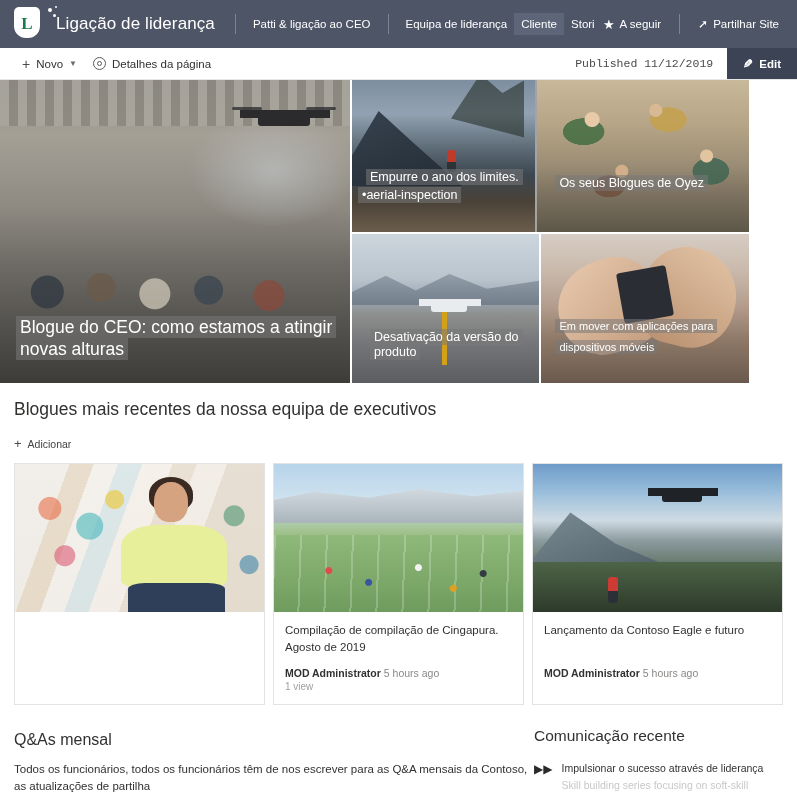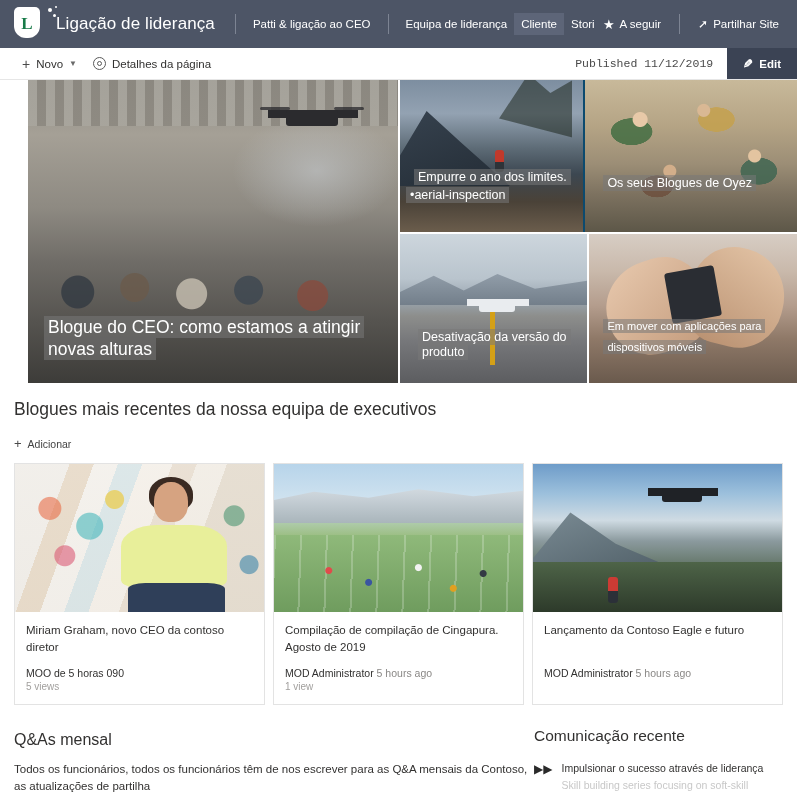--- a/index.html
+++ b/index.html
@@ -136,25 +136,25 @@
     font-weight: bold;
   }
   .pencil { font-size: 12px; transform: scaleX(-1); }
 
   
   .hero {
     display: flex;
     height: 303px;
     width: 797px;
   }
-  .hero-left { width: 400px; position: relative; overflow: hidden; margin-left: 28px; }
+  .hero-left { width: 352px; position: relative; overflow: hidden; }
   .hero-right { width: 397px; display: flex; flex-direction: column; }
   .hero-row { display:flex; height: 151.5px; }
   .hero-tile { position: relative; overflow: hidden; }
-  .hero-tile.t2 { width: 197px; border-right: 2px solid #0c4a6e; }
+  .hero-tile.t2 { width: 197px; border-right: 2px solid #a3a3a3; }
   .hero-tile.t3 { width: 225px; }
   .hero-tile.t4 { width: 197px; border-right: 2px solid #fff; border-top: 2px solid #fff;}
   .hero-tile.t5 { width: 216px; border-top: 2px solid #fff; }
   .hero-left { border-right: 2px solid #fff; }
 
   .img { position: absolute; inset: 0; }
 
   
   .ph-office {
     background:
@@ -411,21 +411,21 @@
     background: linear-gradient(180deg,#cc3b34 0 52%, #2b3038 52% 100%);
     border-radius: 3px;
   }
 
   .card-body { padding: 10px 11px 12px 11px; }
   .card-title {
     font-size: 11.5px; color: #323130; line-height: 1.45;
     min-height: 34px;
   }
   .card-meta { margin-top: 11px; font-size: 10.5px; }
-  .card-author { color: #323130; font-weight: normal; }
+  .card-author { color: #323130; font-weight: bold; }
   .card-author.plain { font-weight: normal; }
   .card-time { color: #8a8886; }
   .card-views { color: #a19f9d; font-size: 10px; margin-top: 2px; }
 
   
   .bottom {
     display: flex;
     padding: 0 14px;
     position: relative;
   }
@@ -558,27 +558,20 @@
 
   <div class="cards">
 
     <div class="card">
       <div class="card-img ph-woman">
         <div class="woman">
           <div class="hair"></div>
             <div class="head"></div>
           <div class="body"></div>
             <div class="legs"></div>
-        </div>
-      </div>
-      <div class="card-body">
-        <div class="card-title">Miriam Graham, novo CEO da contoso diretor</div>
-        <div class="card-meta">
-          <span class="card-author plain">MOO de 5 horas 090</span>
-          <div class="card-views">5 views</div>
         </div>
       </div>
     </div>
 
     <div class="card">
       <div class="card-img ph-campus">
         <div class="campus-people"></div>
       </div>
       <div class="card-body">
         <div class="card-title">Compilação de compilação de Cingapura. Agosto de 2019</div>

